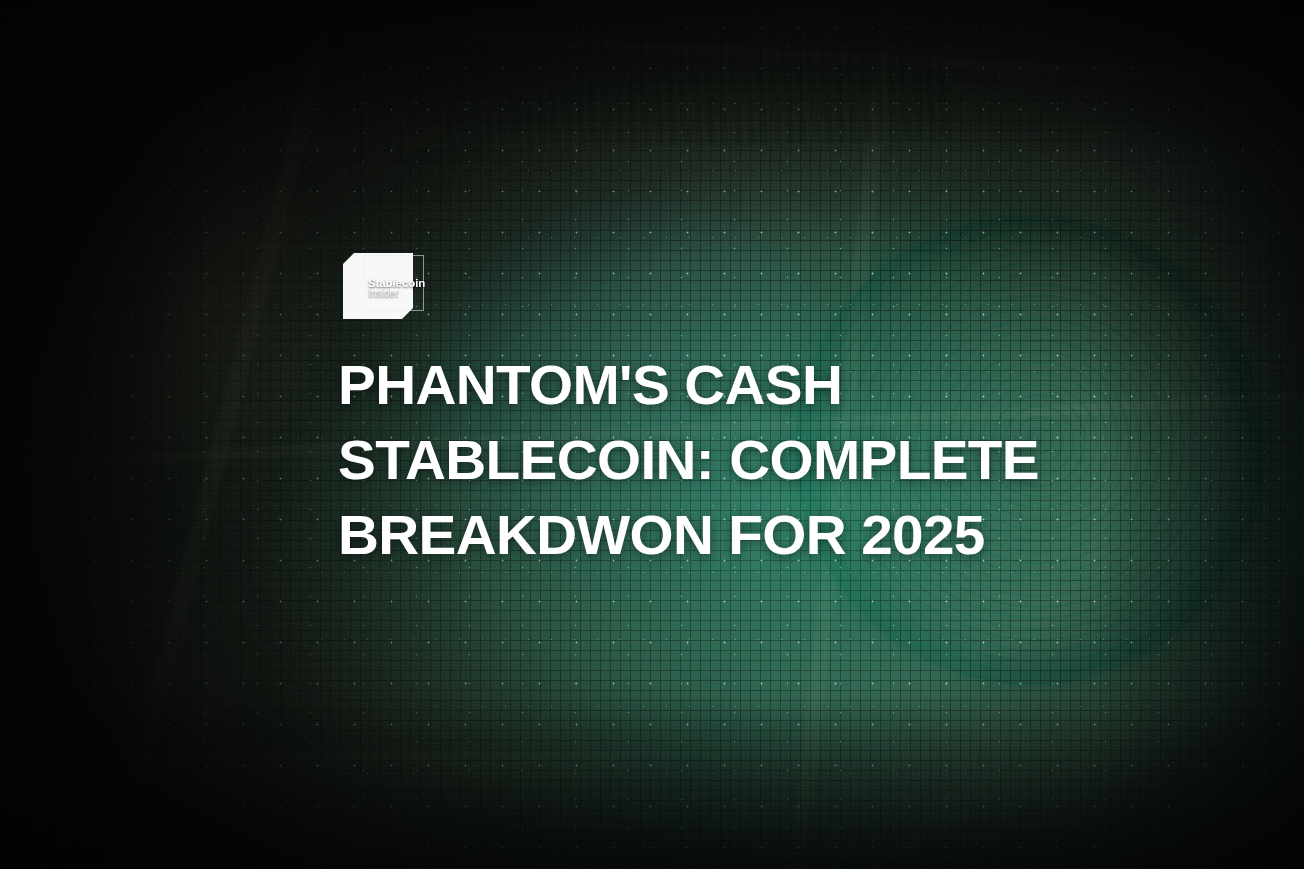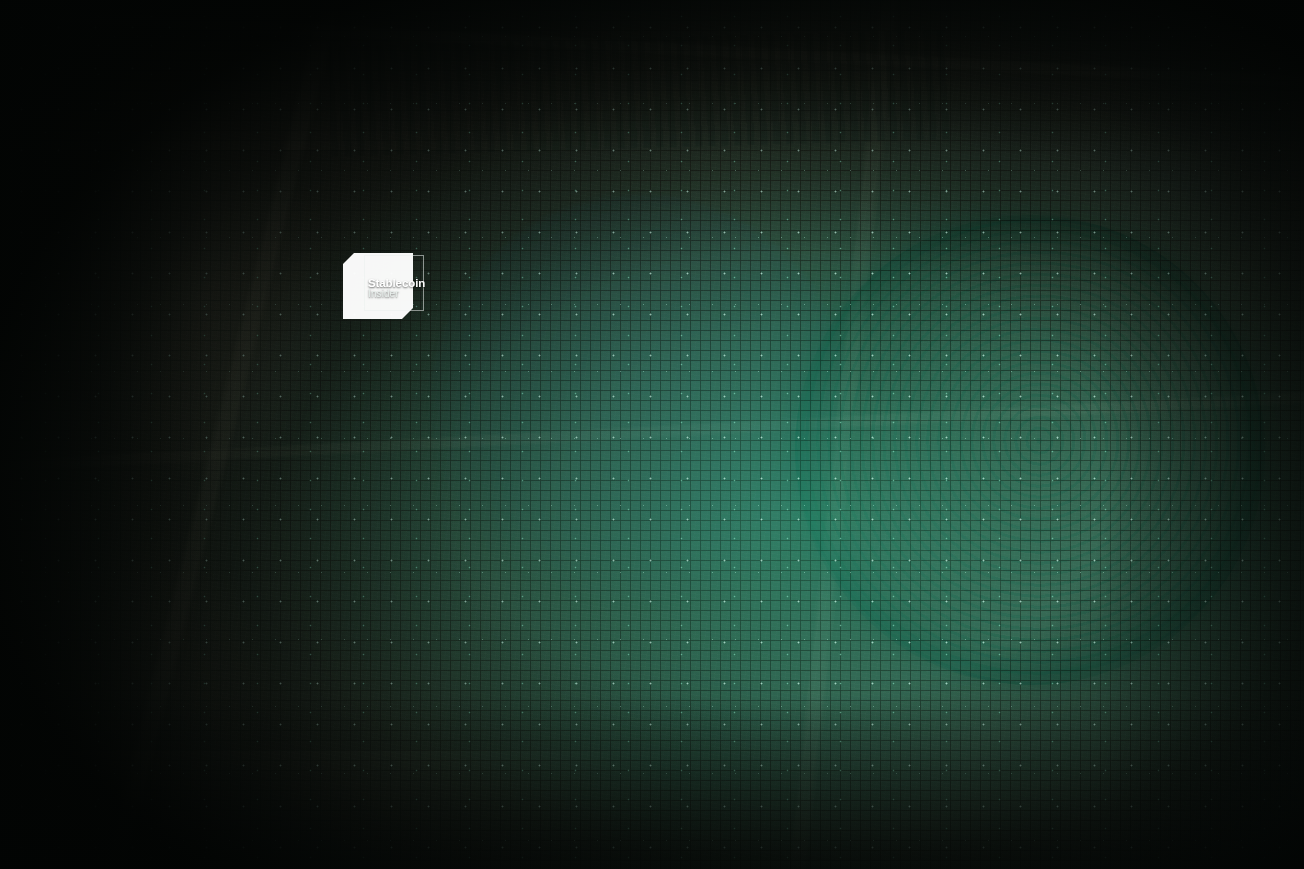--- a/index.html
+++ b/index.html
@@ -221,15 +221,20 @@
       <svg class="logo-page" viewBox="0 0 70 66">
         <path d="M 11 0 L 70 0 L 70 55 L 59 66 L 0 66 L 0 11 Z" fill="#ffffff" opacity="0.97"></path>
       </svg>
       <div class="logo-square"></div>
       <div class="logo-text">
         <div class="logo-name">Stablecoin</div>
         <div class="logo-sub">Insider</div>
       </div>
     </div>
 
+    <h1 class="headline">
+      <span class="hl-line">PHANTOM'S CASH</span>
+      <span class="hl-line">STABLECOIN: COMPLETE</span>
+      <span class="hl-line">BREAKDWON FOR 2025</span>
+    </h1>
 
   </div>
 </div>
 
 </body></html>

